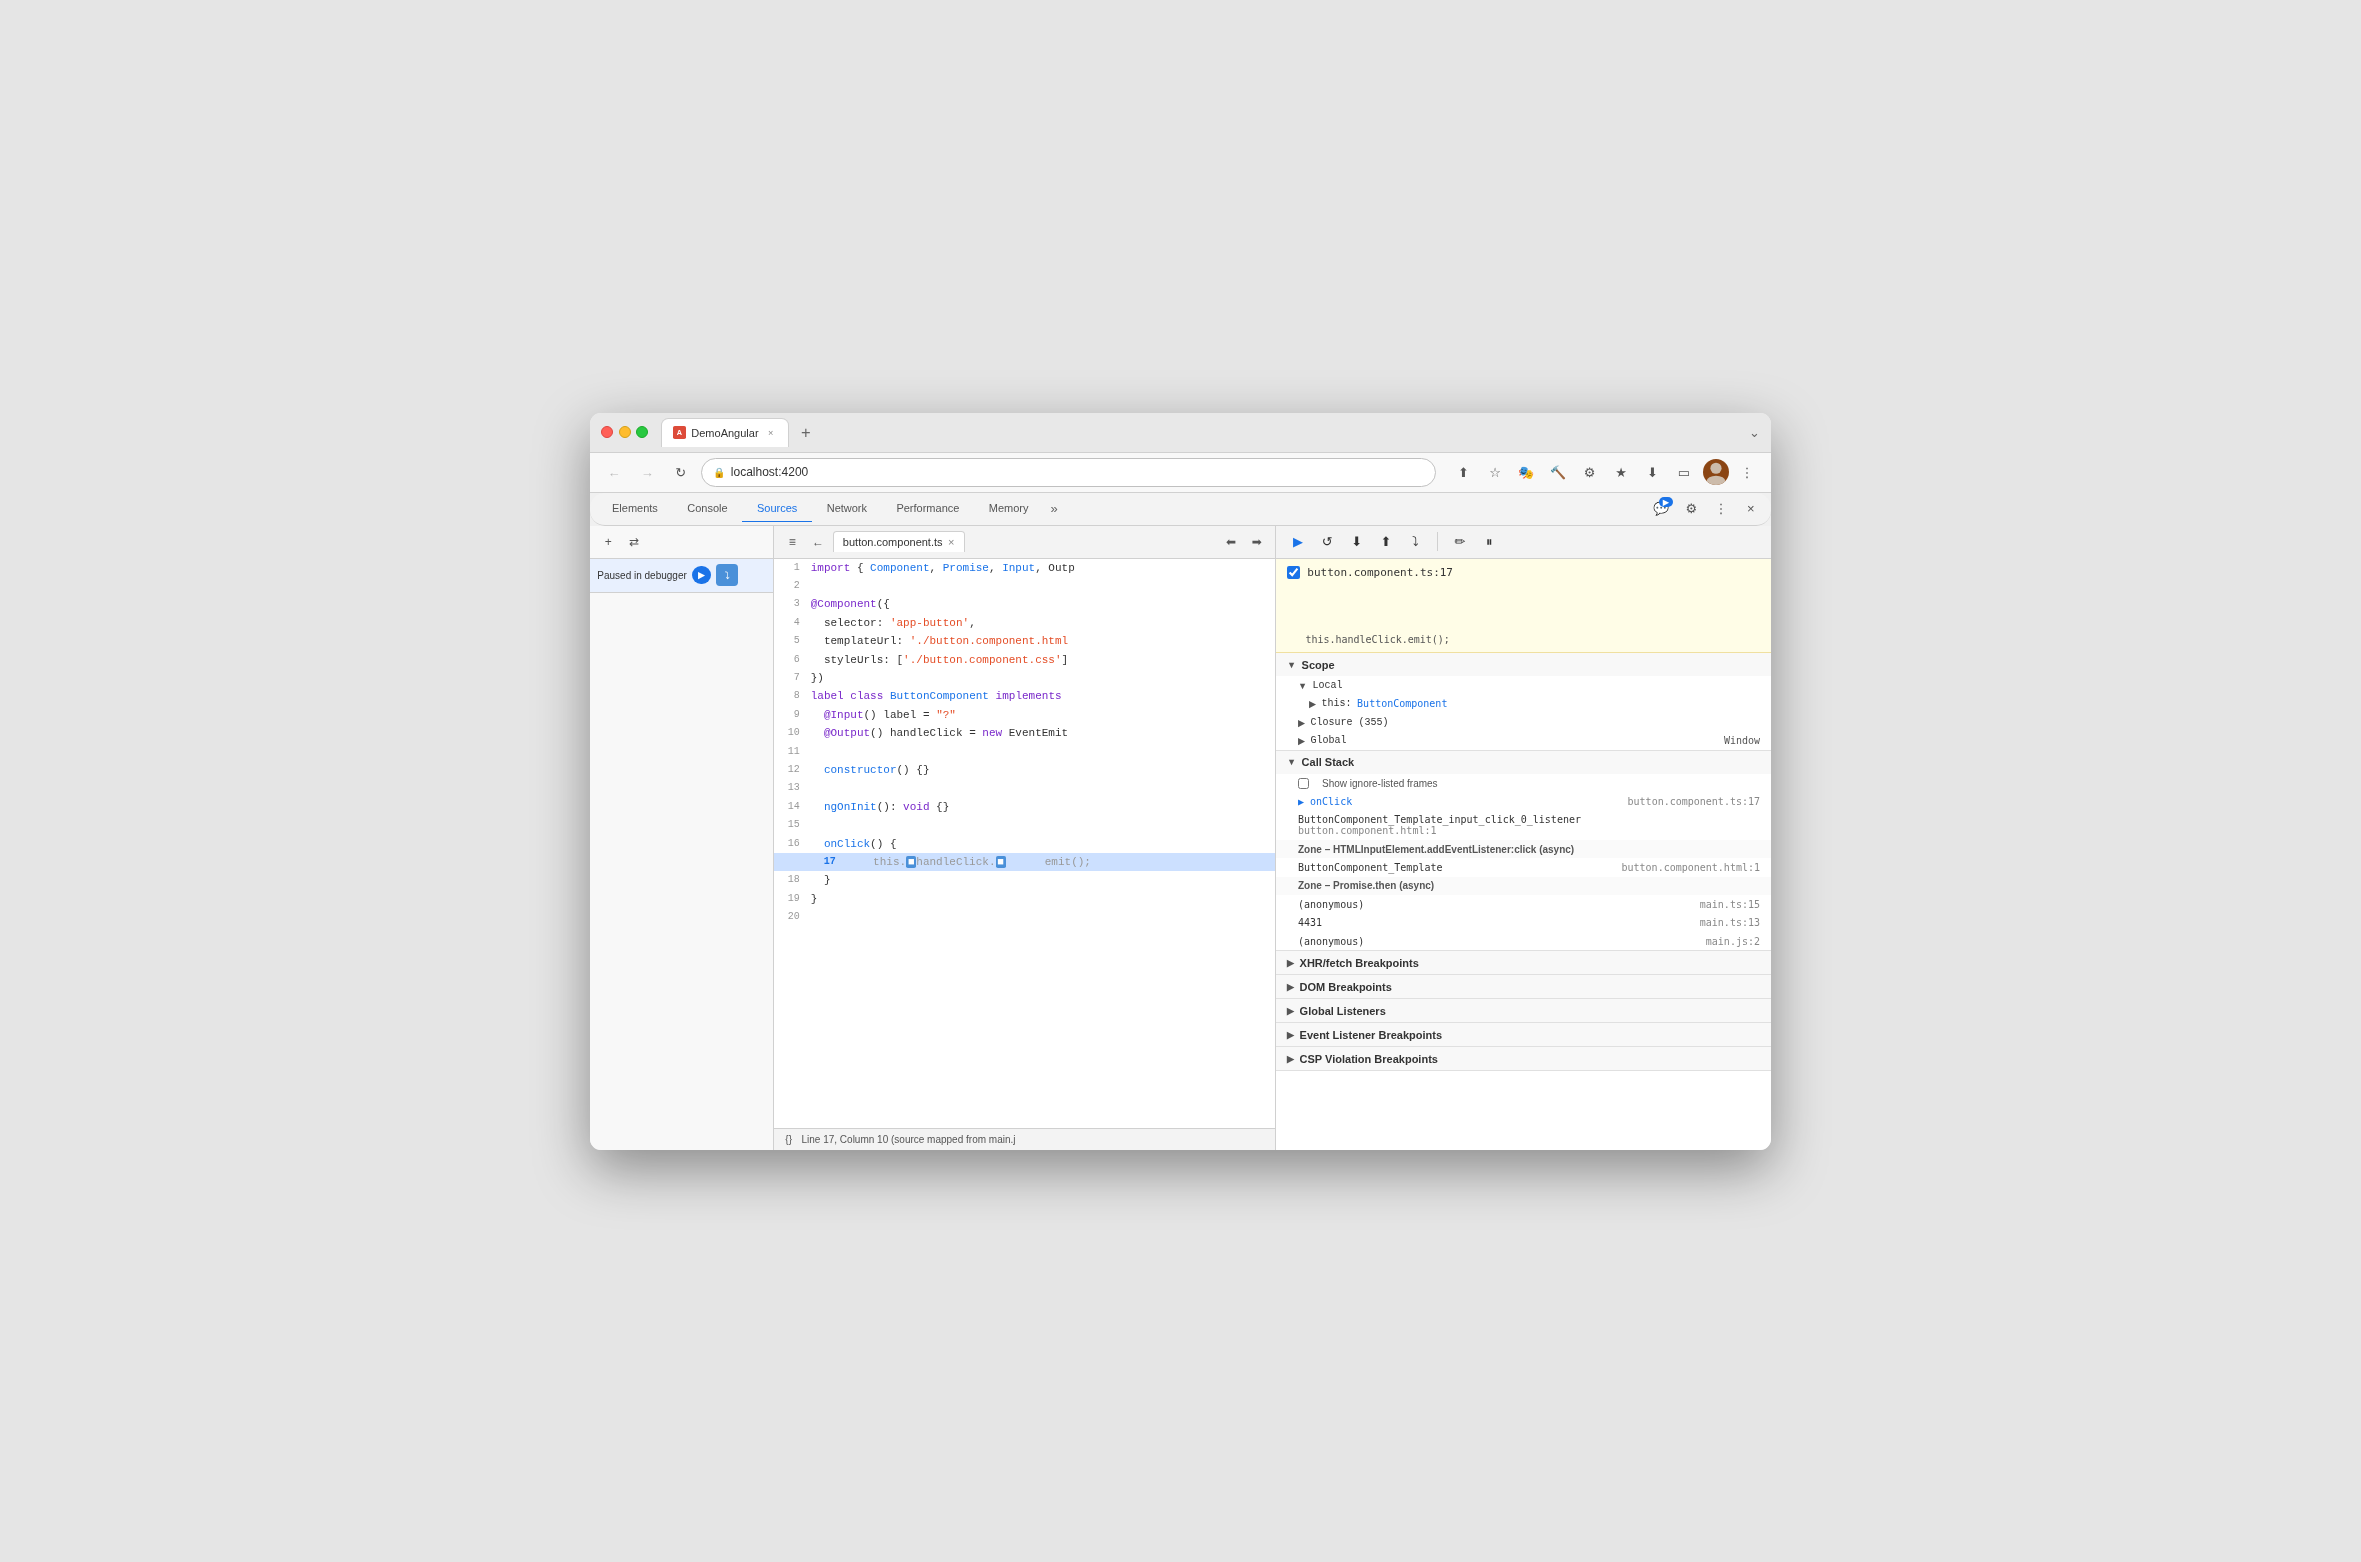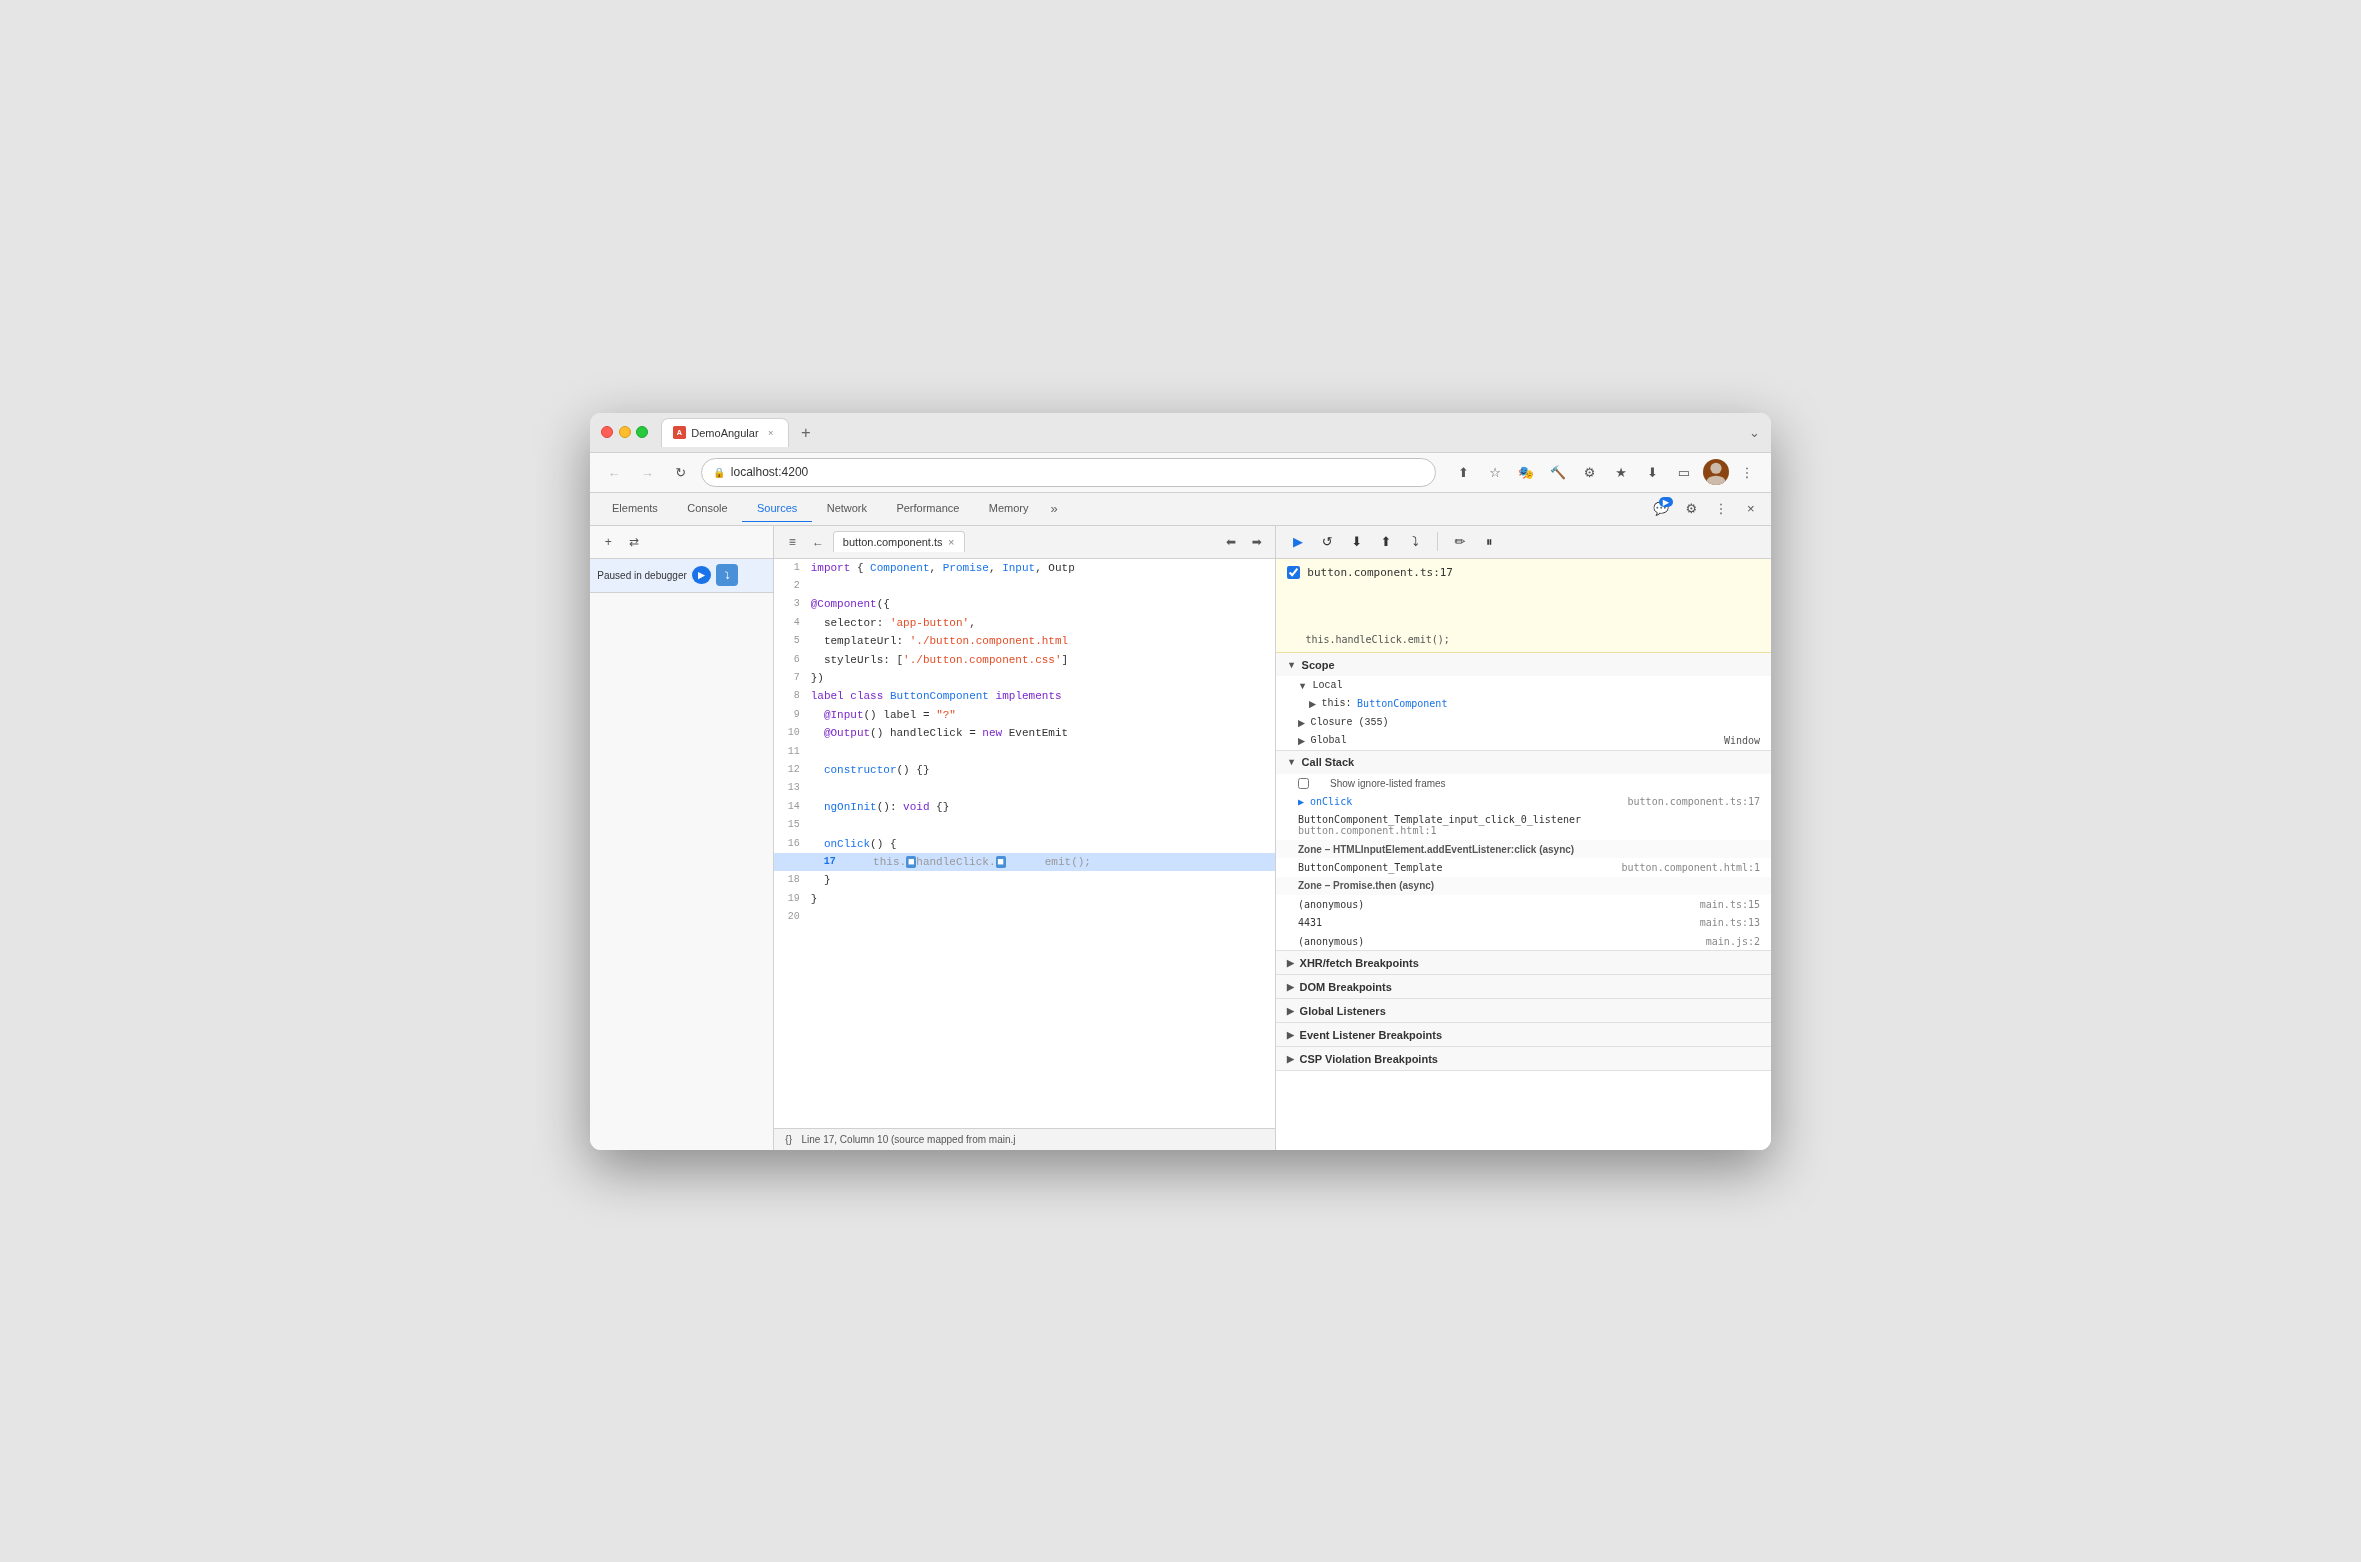--- a/index.html
+++ b/index.html
@@ -171,20 +171,21 @@
       overflow: hidden;
       cursor: pointer;
     }
     .devtools-header {
       display: flex;
       align-items: center;
       padding: 0 7.3px;
       height: 33px;
       border-bottom: 0.9px solid #d0d0d0;
       background: #f3f3f3;
+      border-radius: 15px;
     }
     .devtools-tabs {
       display: flex;
       align-items: center;
       gap: 0;
     }
     .devtools-tab {
       padding: 7.3px 14.7px;
       font-size: 11px;
       color: #555;
@@ -547,21 +548,21 @@
     .stack-zone {
       padding: 3.7px 22px;
       font-size: 10px;
       color: #555;
       font-weight: 600;
       background: #fafafa;
     }
     .show-ignored-row {
       display: flex;
       align-items: center;
-      gap: 21px;
+      gap: 13px;
       padding: 3.7px 11px 3.7px 22px;
       font-size: 10px;
       color: #555;
     }
     .show-ignored-cb {
       width: 11px;
       height: 11px;
       accent-color: #1a73e8;
     }
     

